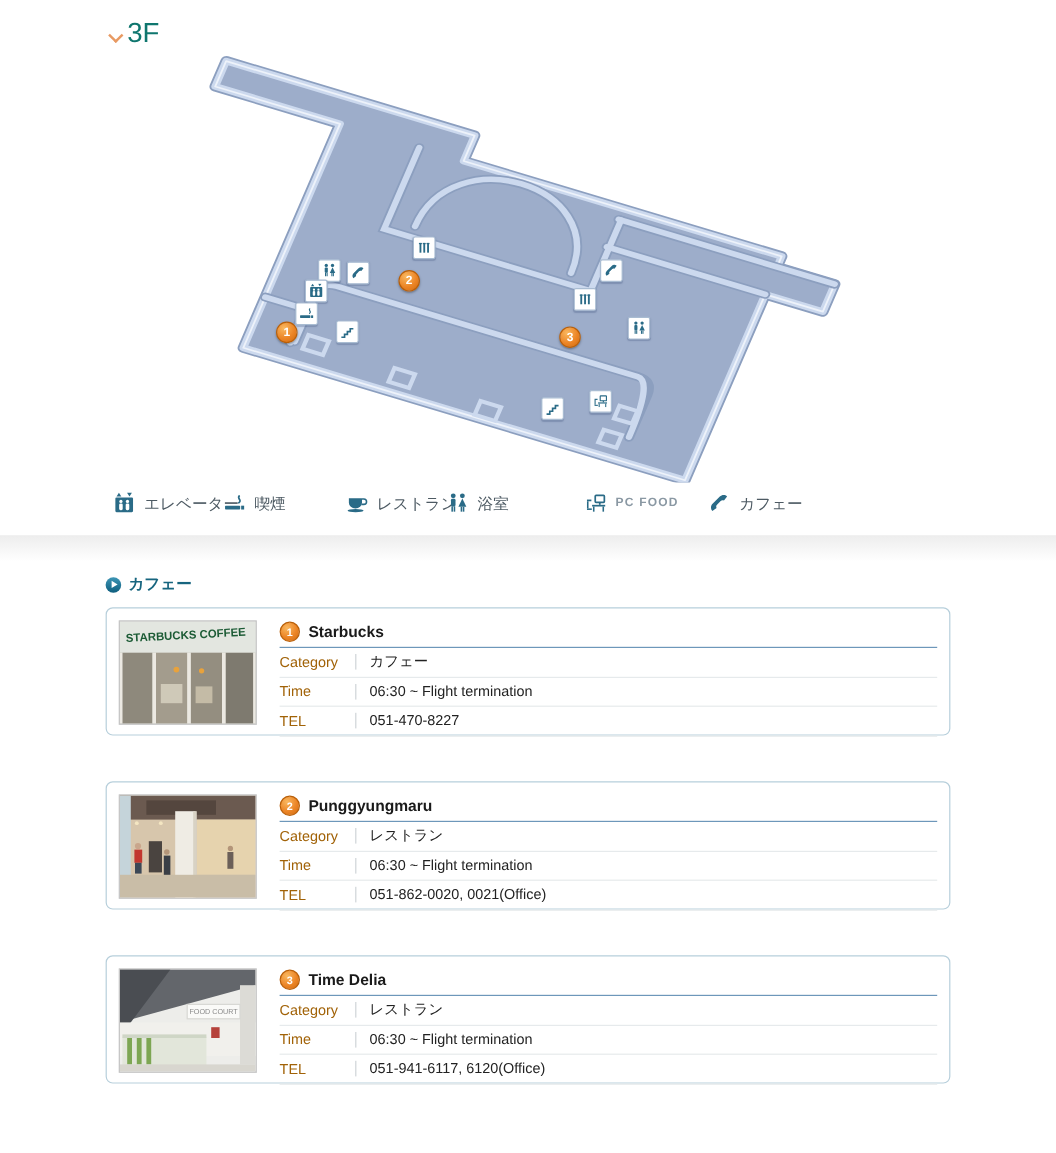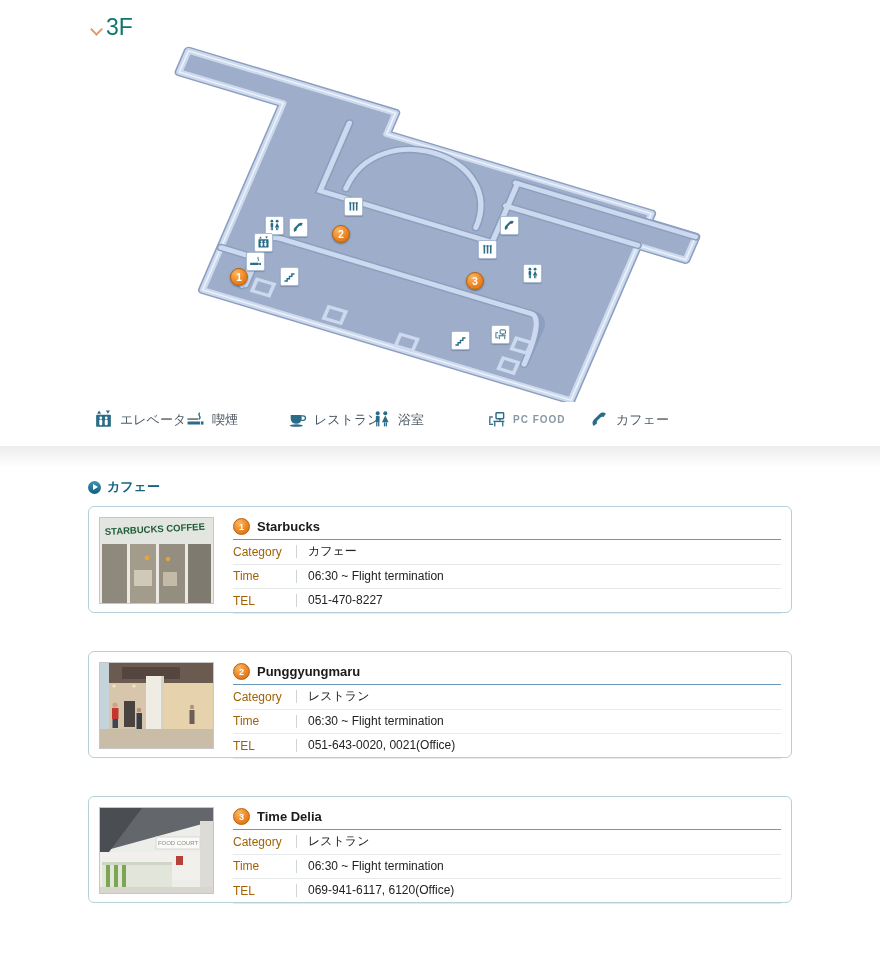--- a/index.html
+++ b/index.html
@@ -355,21 +355,21 @@
     <div class="crow">
       <span class="clabel">Category</span>
       <span class="cval">レストラン</span>
     </div>
     <div class="crow">
       <span class="clabel">Time</span>
       <span class="cval">06:30 ~ Flight termination</span>
     </div>
     <div class="crow">
       <span class="clabel">TEL</span>
-      <span class="cval">051-643-0020, 0021(Office)</span>
+      <span class="cval">051-862-0020, 0021(Office)</span>
     </div>
   </div>
 </div>
 
 <div class="card" style="top:796px">
   <div class="card-photo">
     <svg viewBox="0 0 113 85">
       <rect width="113" height="85" fill="#ededea"></rect>
       <polygon points="0,0 113,0 113,13 0,44" fill="#63666b"></polygon>
       <polygon points="0,0 42,0 0,56" fill="#4a4d52"></polygon>
@@ -396,16 +396,16 @@
     <div class="crow">
       <span class="clabel">Category</span>
       <span class="cval">レストラン</span>
     </div>
     <div class="crow">
       <span class="clabel">Time</span>
       <span class="cval">06:30 ~ Flight termination</span>
     </div>
     <div class="crow">
       <span class="clabel">TEL</span>
-      <span class="cval">069-941-6117, 6120(Office)</span>
+      <span class="cval">051-941-6117, 6120(Office)</span>
     </div>
   </div>
 </div>
 
 </body></html>

